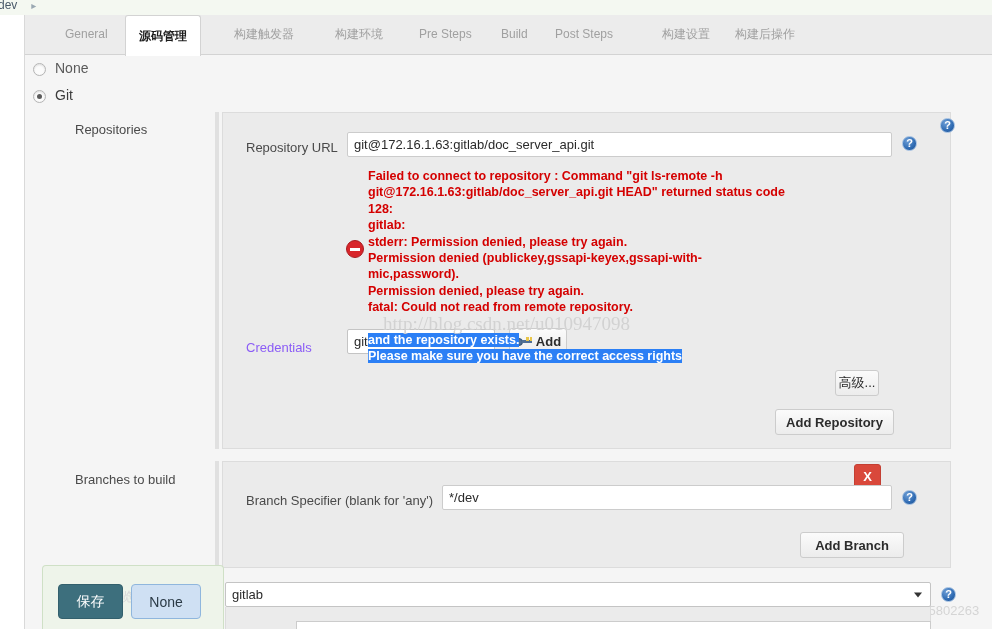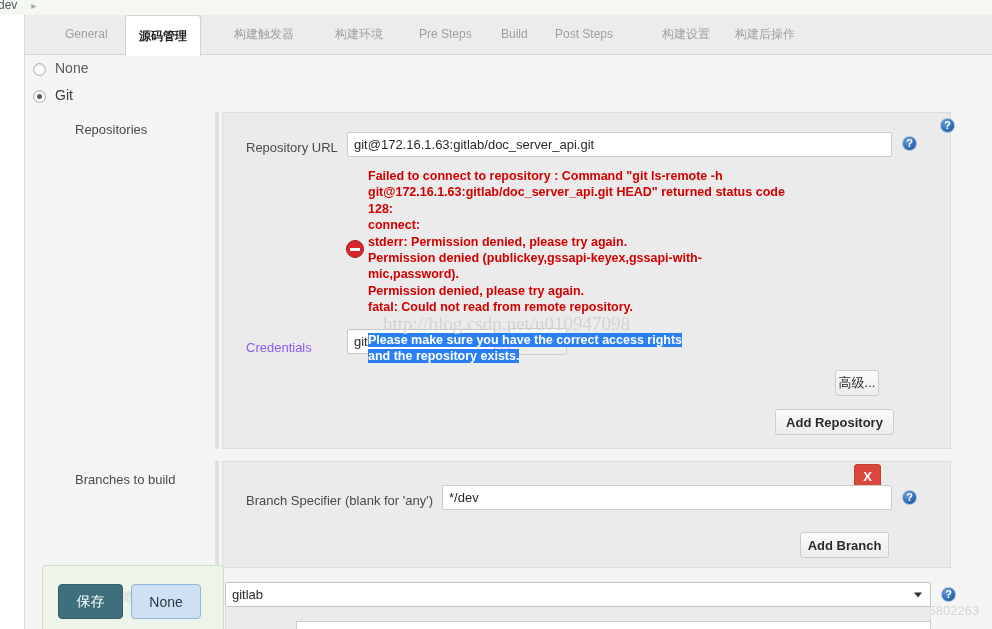--- a/index.html
+++ b/index.html
@@ -268,36 +268,36 @@
   <div class="row-label" style="top:457px;">Branches to build</div>
   <div class="vbar" style="left:190px;top:446px;height:107px;"></div>
   <div class="inner-panel" style="left:197px;top:446px;width:729px;height:107px;"></div>
 
   <div class="btn-x" style="position:absolute;left:829px;top:449px;width:27px;height:24px;">X</div>
 
   <div style="position:absolute;left:221px;top:478px;font-size:13px;color:#4a4a4a;">Branch Specifier (blank for 'any')</div>
   <input class="txt" style="position: absolute; left: 417px; top: 470px; width: 450px; height: 25px;" value="*/dev">
   <div class="help" style="position:absolute;left:877px;top:475px;">?</div>
 
-  <div class="btn" style="position:absolute;left:775px;top:517px;width:89px;height:26px;">Add Branch</div>
+  <div class="btn" style="position:absolute;left:775px;top:517px;width:104px;height:26px;">Add Branch</div>
 
 </div>
 
 <div id="error-icon"></div>
 <div id="error-block">
   <div>Failed to connect to repository : Command "git ls-remote -h</div>
   <div>git@172.16.1.63:gitlab/doc_server_api.git HEAD" returned status code 128:</div>
-  <div>connect:</div>
+  <div>gitlab:</div>
   <div>stderr: Permission denied, please try again.</div>
   <div>Permission denied (publickey,gssapi-keyex,gssapi-with-mic,password).</div>
   <div>Permission denied, please try again.</div>
   <div>fatal: Could not read from remote repository.</div>
   <div style="height:16px;"></div>
+  <div><span class="sel-hl">and the repository exists.</span></div>
   <div><span class="sel-hl">Please make sure you have the correct access rights</span></div>
-  <div><span class="sel-hl">and the repository exists.</span></div>
 </div>
 
 <div class="wm" id="wm-mid">http://blog.csdn.net/u010947098</div>
 <div class="wm" id="wm-bot">https://blog.csdn.net/weixin_45802263</div>
 
 <div id="bottom-panel-edge"></div>
 <div class="sel" id="bottom-sel">
   <span>gitlab</span>
   <span class="caret"></span>
 </div>

